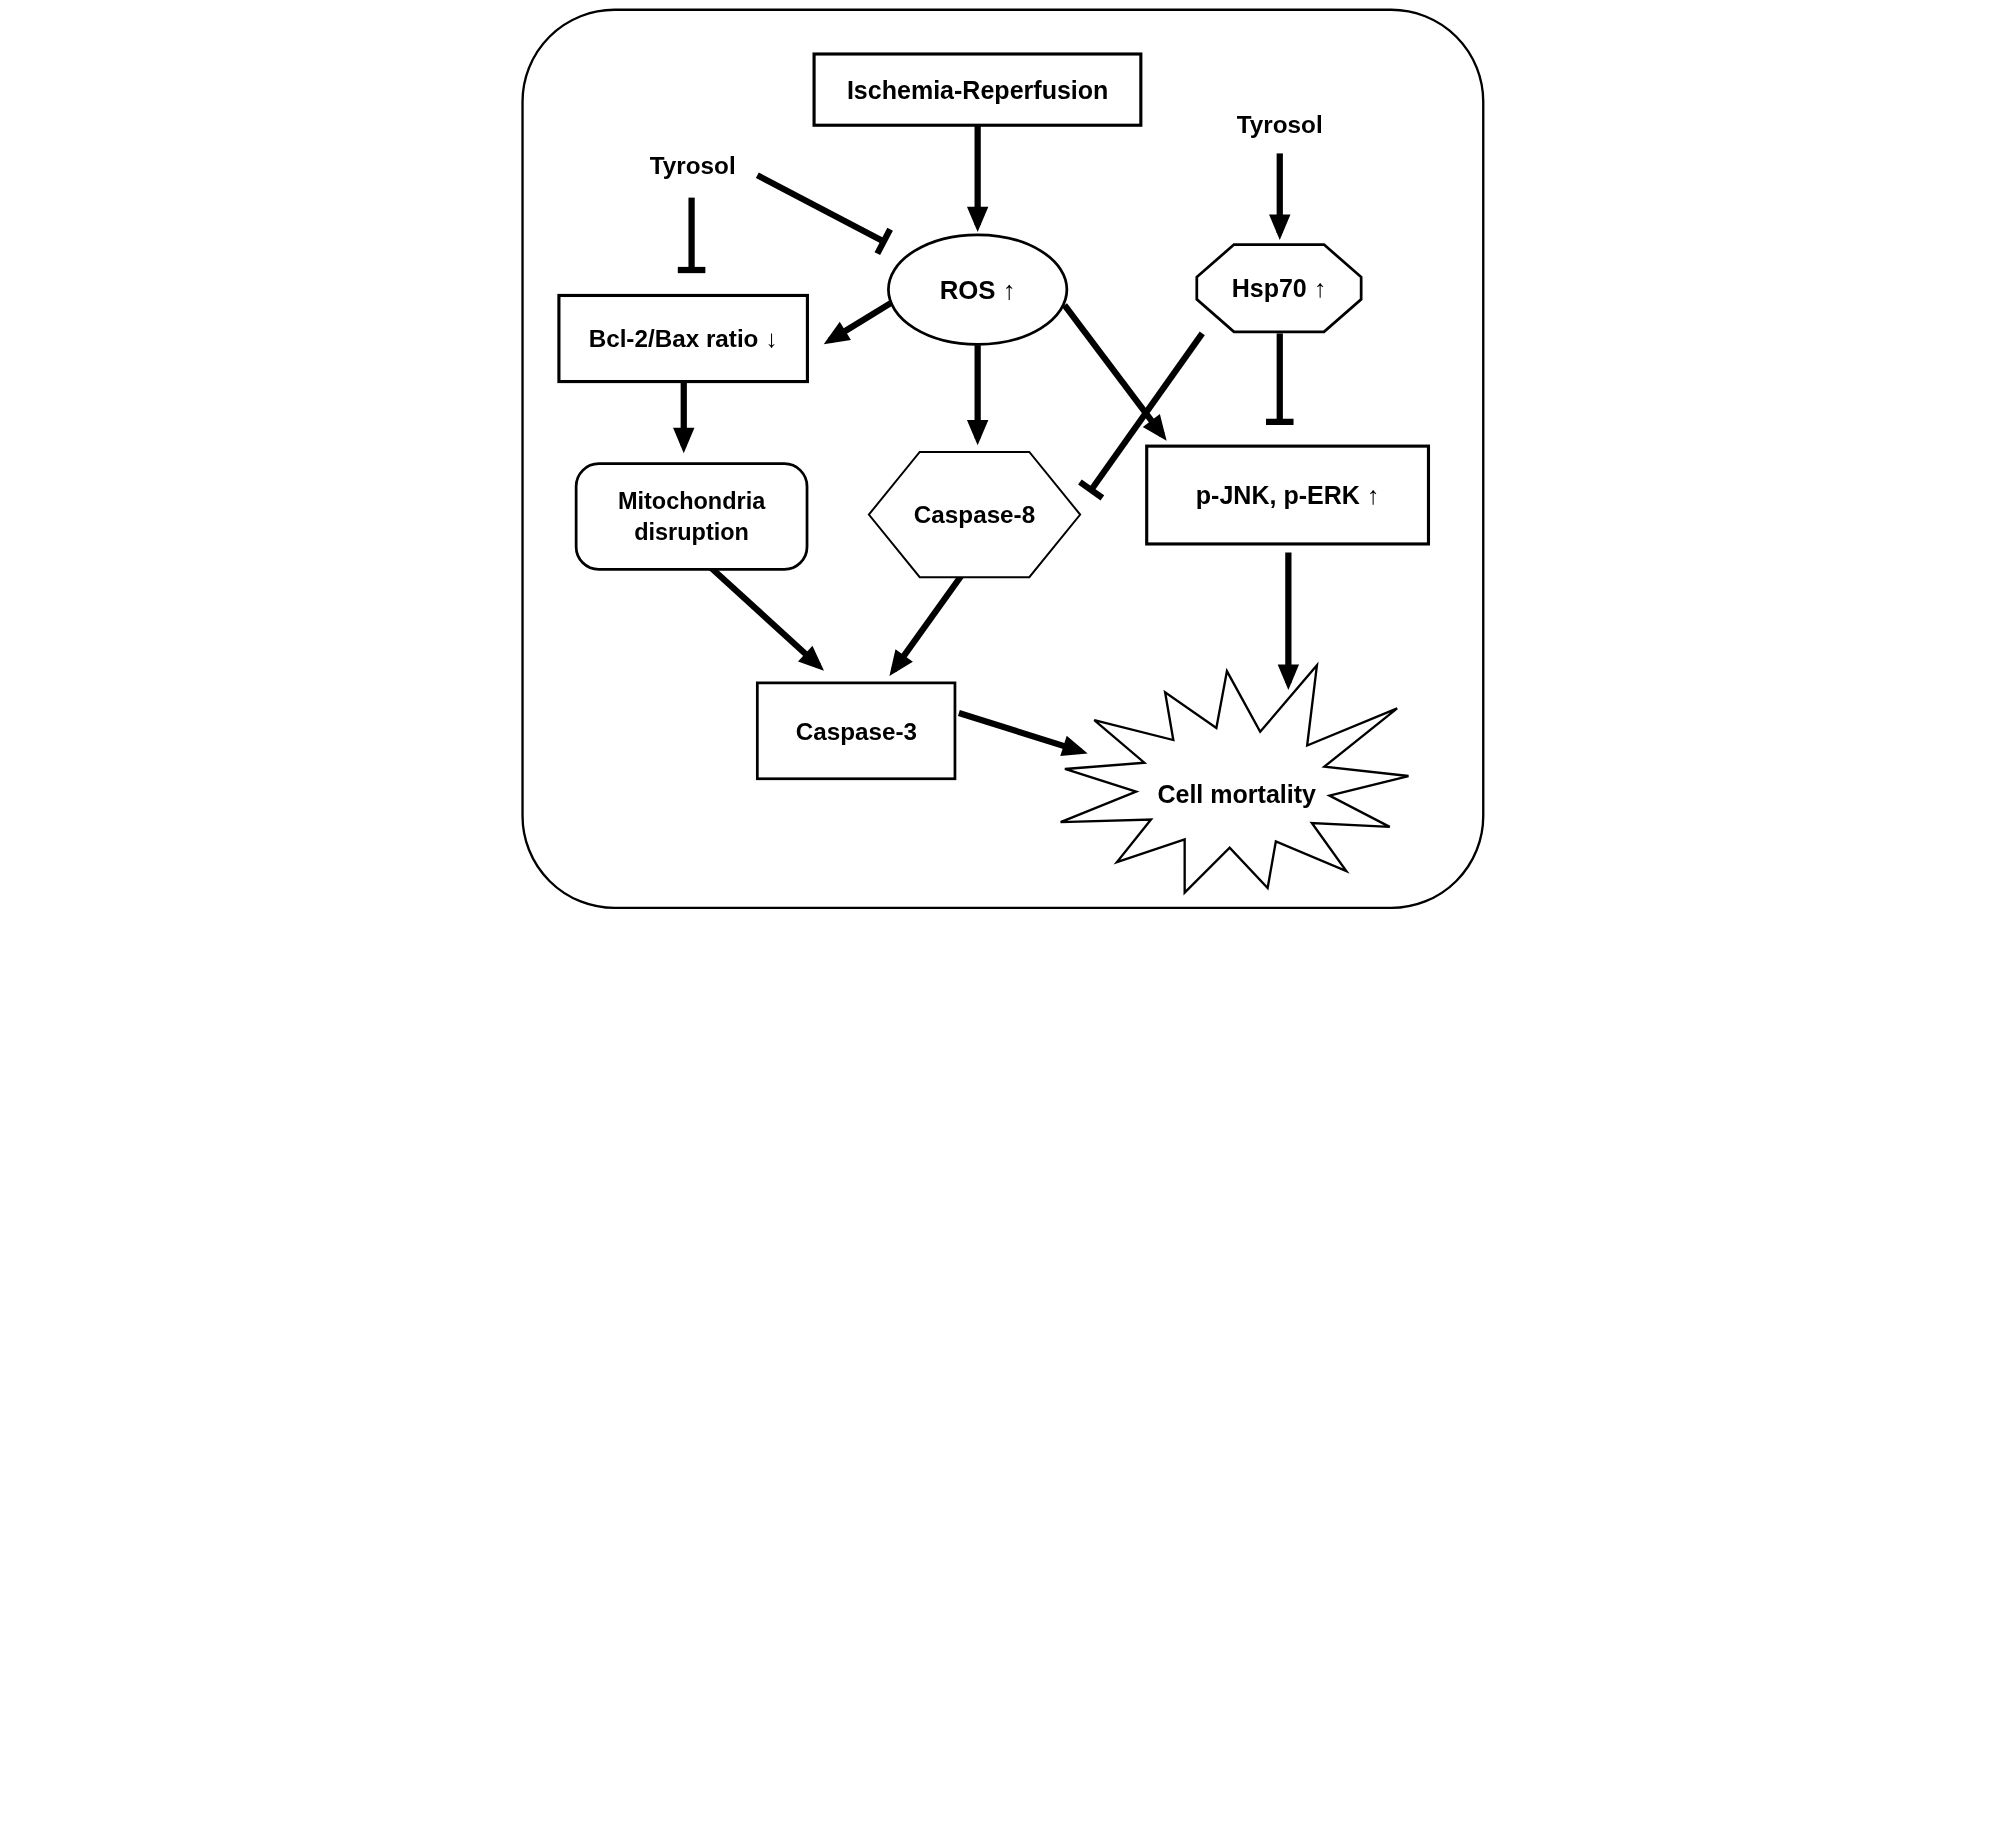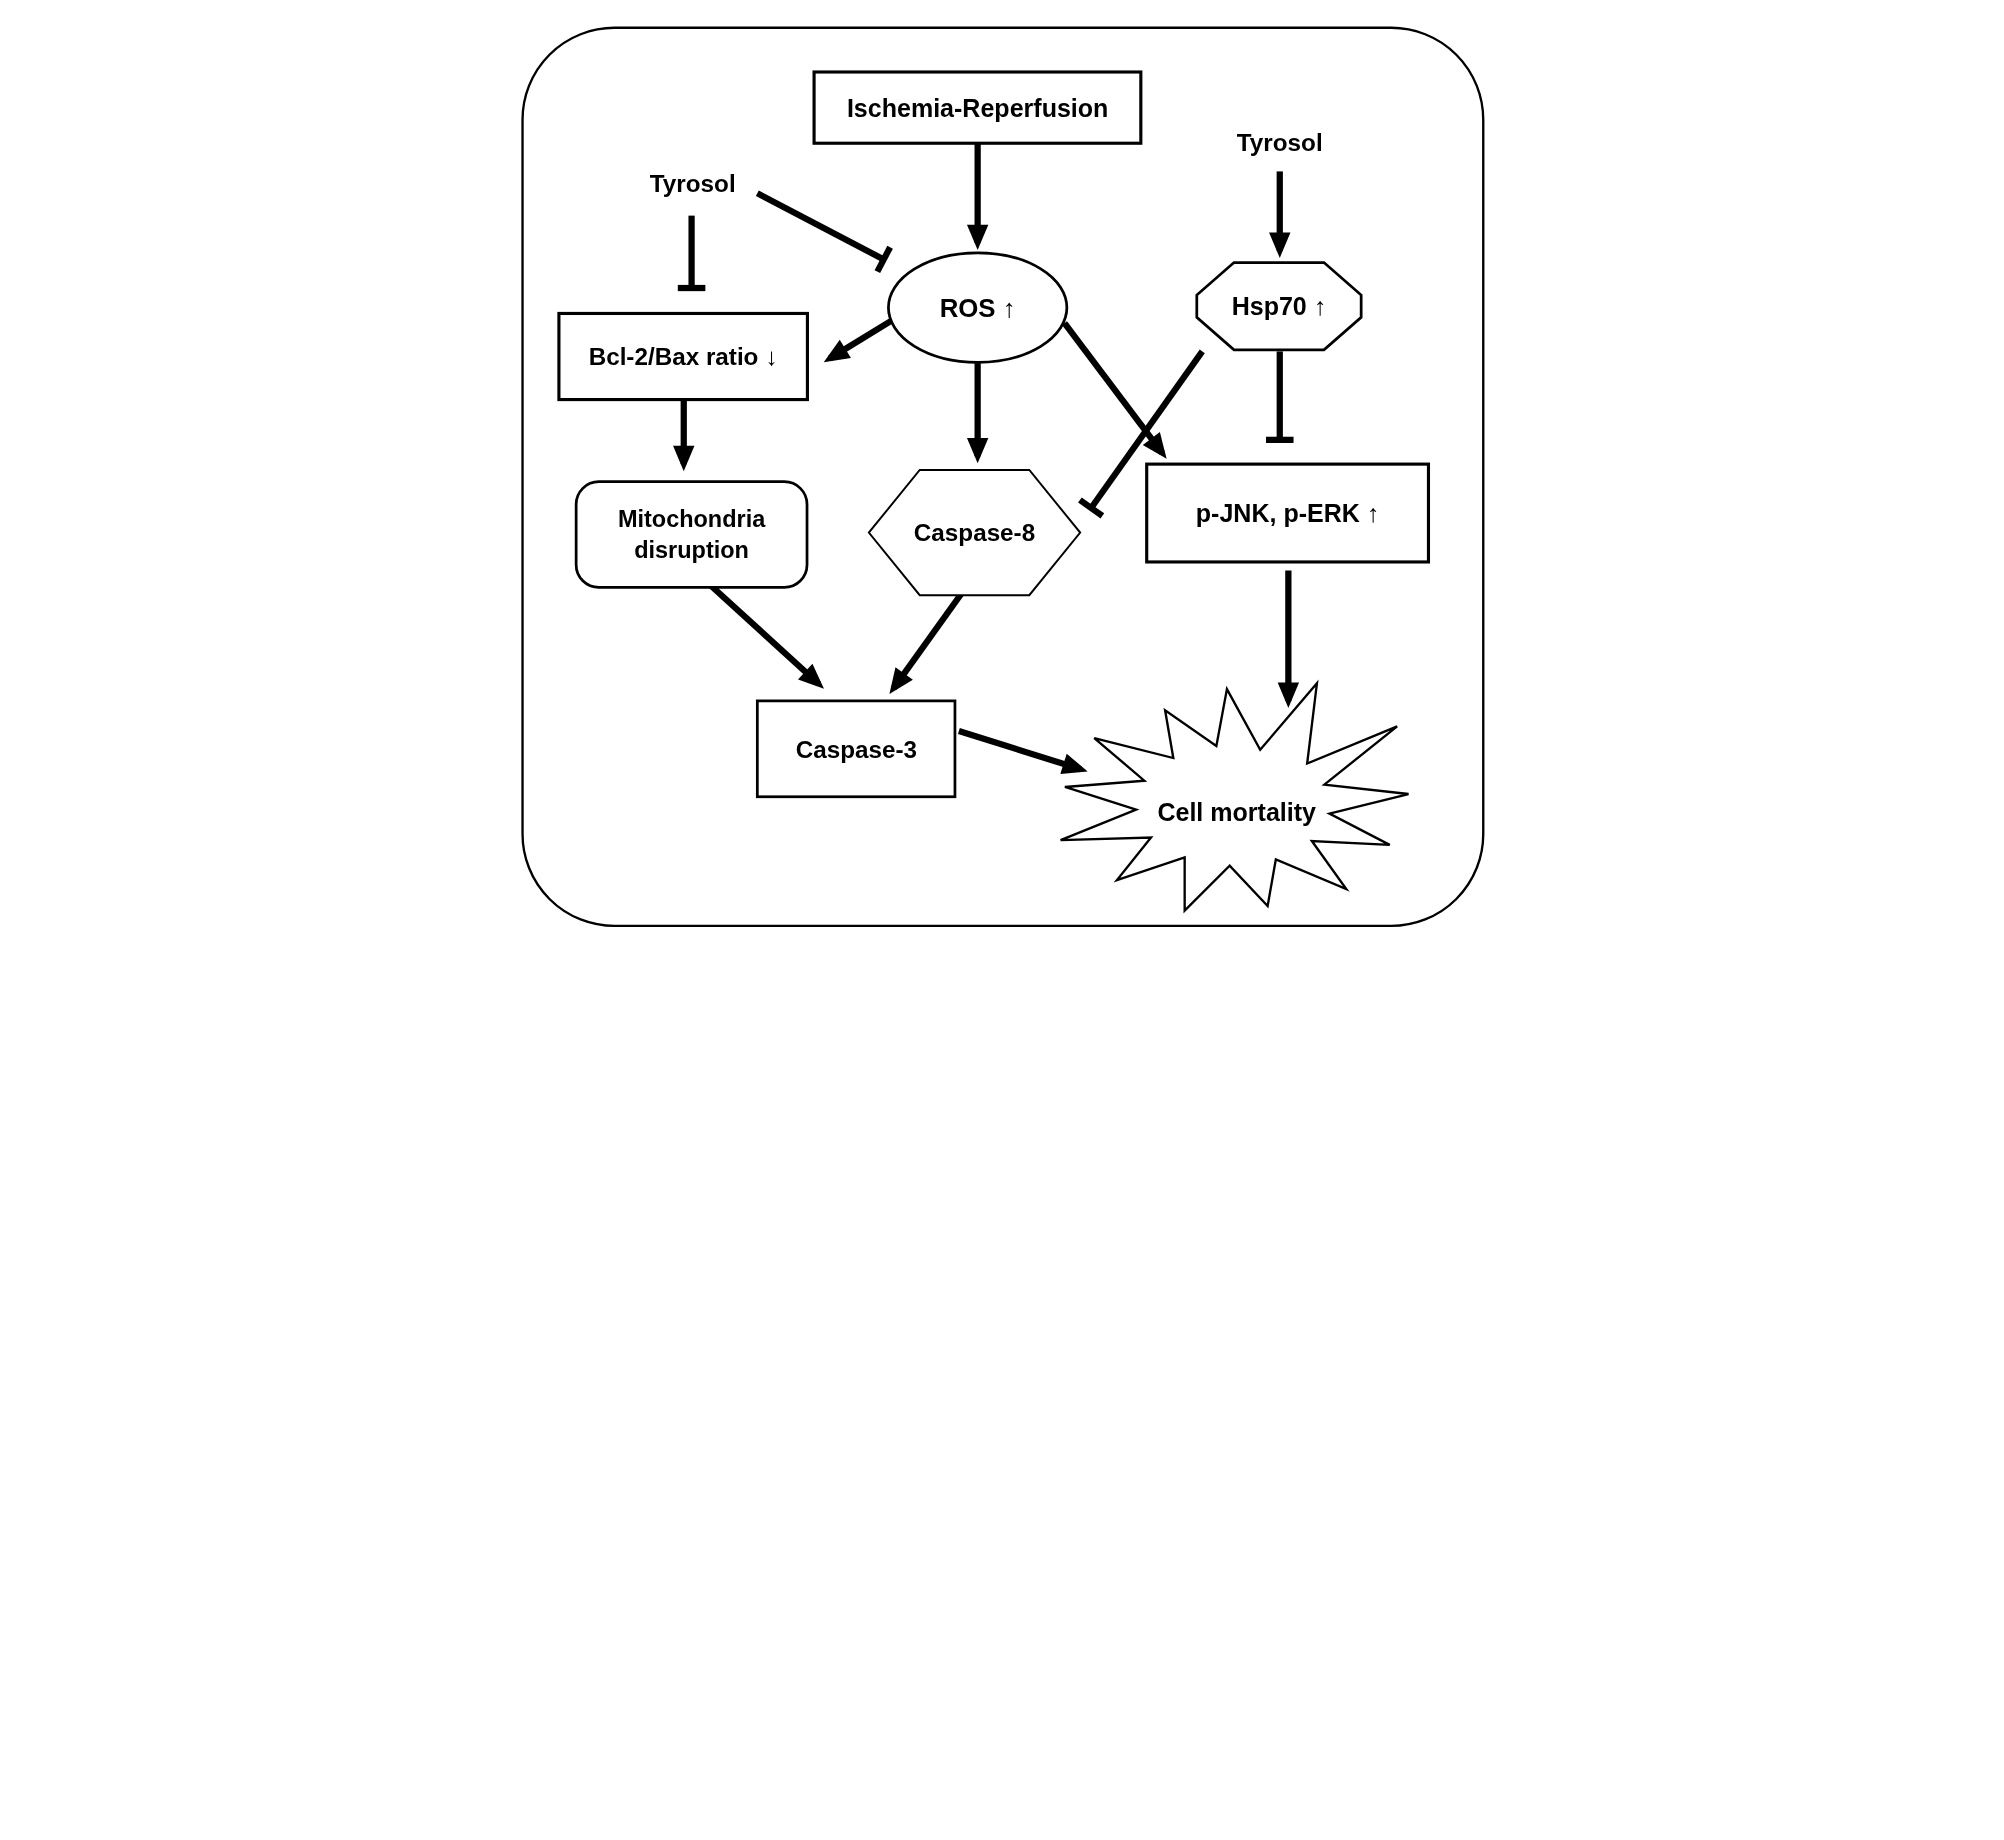--- a/index.html
+++ b/index.html
@@ -1,17 +1,17 @@
 <!DOCTYPE html>
 <html style="font-size:12.5px"><head>
 <meta charset="utf-8">
 <style>
   html,body{margin:0;padding:0;background:#ffffff;}
   body{font-family:"Liberation Sans","DejaVu Sans",sans-serif;}
-  .stage{width:100%;max-width:1003px;margin:18px auto;}
+  .stage{width:100%;max-width:1003px;margin:0 auto;}
   svg{display:block;width:100%;height:auto;}
   .node-shape{fill:#ffffff;stroke:#000000;}
   .edge{stroke:#000000;stroke-width:16;fill:none;}
   .lbl{fill:#000000;font-weight:bold;text-anchor:middle;}
   .f64{font-size:64px;} .f62{font-size:62px;} .f60{font-size:60px;} .f66{font-size:66px;}
 </style>
 </head>
 <body>
 
 <div class="stage">

